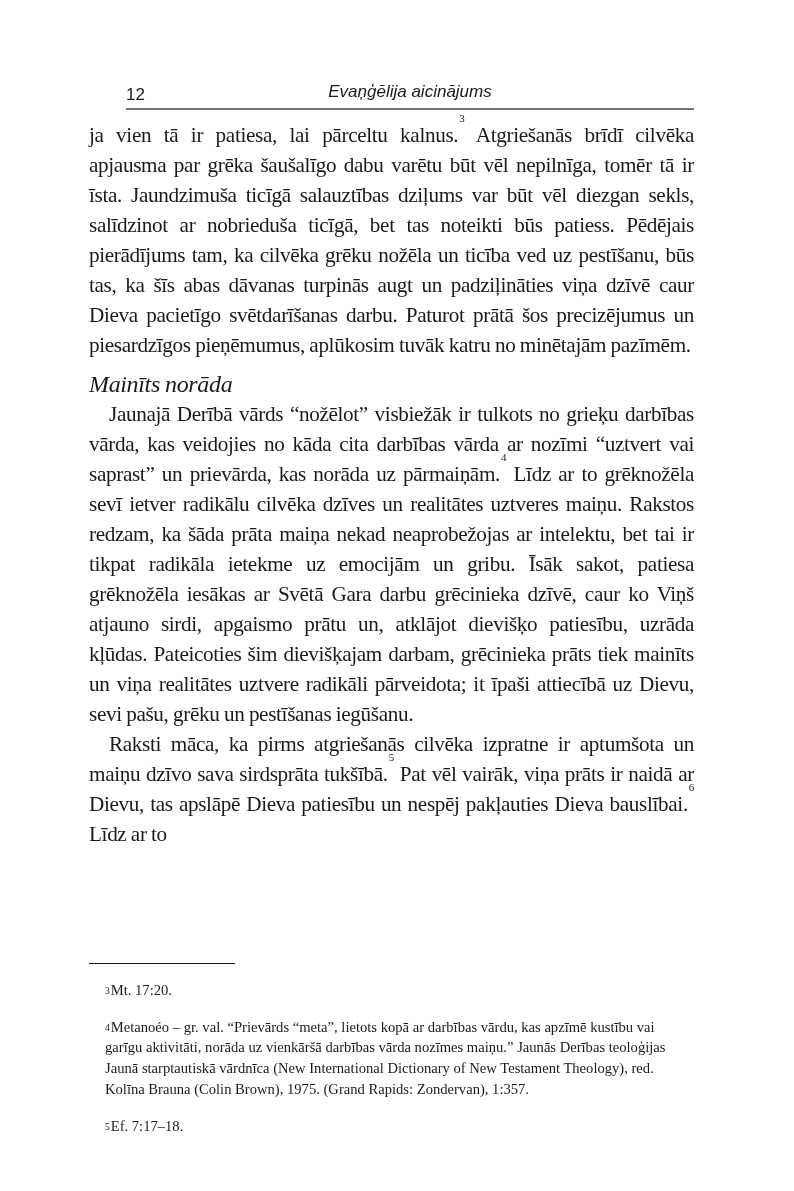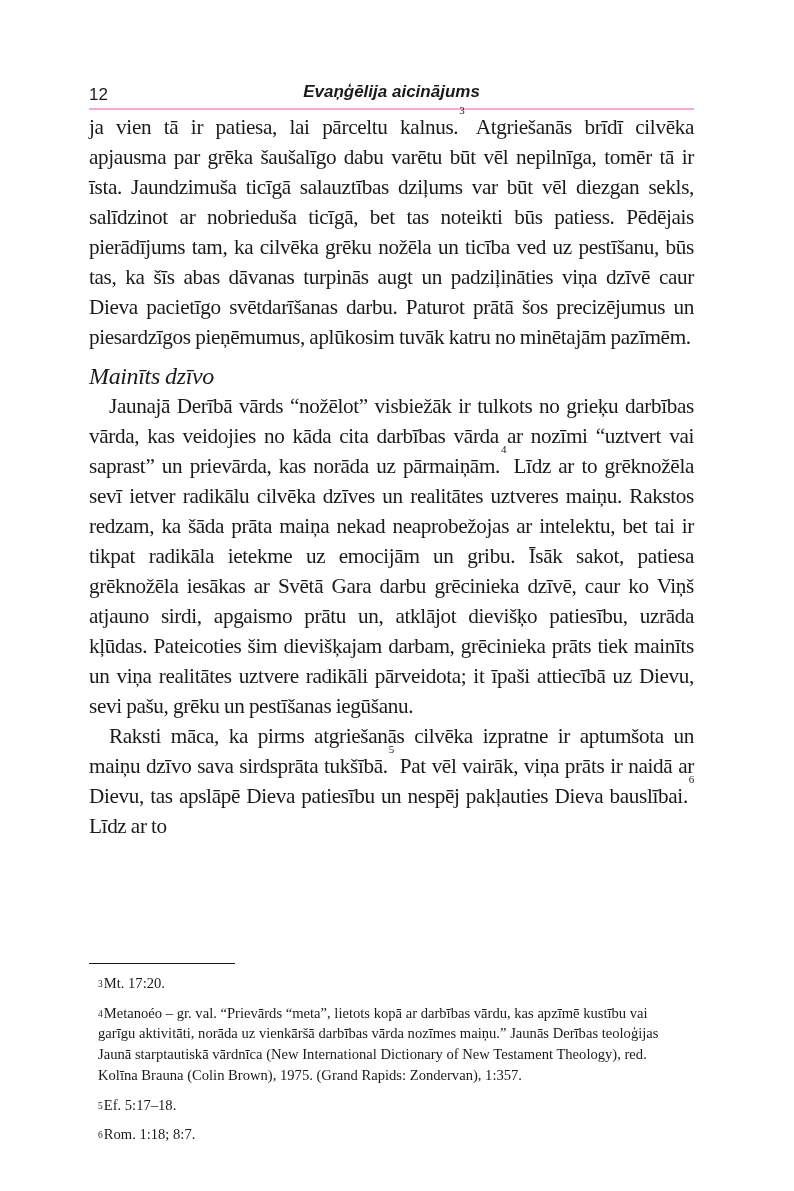--- a/index.html
+++ b/index.html
@@ -16,45 +16,45 @@
   }
   .page {
     position: absolute;
     left: 89px;
     top: 80px;
     width: 605px;
   }
   .running-head {
     position: relative;
     height: 28px;
-    border-bottom: 2px solid #f9a8d4;
+    border-bottom: 2px solid #737373;
     font-family: "Liberation Sans", "DejaVu Sans", sans-serif;
     font-size: 17px;
     color: #1a1a1a;
+    margin-left: 37px;
   }
   .page-number {
     position: absolute;
     left: 0;
     top: 5px;
   }
   .book-title {
     position: absolute;
     left: 0;
     right: 0;
     top: 2px;
     text-align: center;
     font-style: italic;
-    font-weight: bold;
   }
   .body-text {
     font-family: "DejaVu Serif", "Liberation Serif", serif;
     font-size: 19.3px;
     line-height: 30px;
     text-align: justify;
-    margin-top: 2px;
+    margin-top: 10px;
     letter-spacing: -0.35px;
     word-spacing: -0.5px;
     font-family: "Liberation Serif", "DejaVu Serif", serif;
     font-size: 21.2px;
   }
   .para {
     margin: 0;
   }
   .para.indent {
     text-indent: 20px;
@@ -85,21 +85,21 @@
     line-height: 20.7px;
     color: #1a1a1a;
   }
   .footnote-rule {
     width: 146px;
     height: 0;
     border-top: 1.3px solid #1a1a1a;
     margin-bottom: 1px;
   }
   .footnote {
-    margin: 9px;
+    margin: 16px;
   }
   .fn-mark {
     font-size: 9.5px;
     vertical-align: top;
     position: relative;
     top: 1px;
     margin-right: 1px;
   }
   .it { }
 </style>
@@ -108,31 +108,30 @@
 
 <div class="page">
   <div class="running-head">
     <span class="page-number">12</span>
     <span class="book-title">Evaņģēlija aicinājums</span>
   </div>
 
   <div class="body-text">
     <p class="para"><span>ja vien tā ir patiesa, lai pārceltu kalnus.</span><sup>3</sup><span> Atgriešanās brīdī cilvēka apjausma par grēka šaušalīgo dabu varētu būt vēl nepilnīga, tomēr tā ir īsta. Jaundzimuša ticīgā salauztības dziļums var būt vēl diezgan sekls, salīdzinot ar nobrieduša ticīgā, bet tas noteikti būs patiess. Pēdējais pierādījums tam, ka cilvēka grēku nožēla un ticība ved uz pestīšanu, būs tas, ka šīs abas dāvanas turpinās augt un padziļināties viņa dzīvē caur Dieva pacietīgo svētdarīšanas darbu. Paturot prātā šos precizējumus un piesardzīgos pieņēmumus, aplūkosim tuvāk katru no minētajām pazīmēm.</span></p>
 
-    <h2 class="section-heading">Mainīts dzīvo</h2>
+    <h2 class="section-heading">Mainīts norāda</h2>
 
     <p class="para indent"><span>Jaunajā Derībā vārds “nožēlot” visbiežāk ir tulkots no grieķu darbības vārda, kas veidojies no kāda cita darbības vārda ar nozīmi “uztvert vai saprast” un prievārda, kas norāda uz pārmaiņām.</span><sup>4</sup><span> Līdz ar to grēknožēla sevī ietver radikālu cilvēka dzīves un realitātes uztveres maiņu. Rakstos redzam, ka šāda prāta maiņa nekad neaprobežojas ar intelektu, bet tai ir tikpat radikāla ietekme uz emocijām un gribu. Īsāk sakot, patiesa grēknožēla iesākas ar Svētā Gara darbu grēcinieka dzīvē, caur ko Viņš atjauno sirdi, apgaismo prātu un, atklājot dievišķo patiesību, uzrāda kļūdas. Pateicoties šim dievišķajam darbam, grēcinieka prāts tiek mainīts un viņa realitātes uztvere radikāli pārveidota; it īpaši attiecībā uz Dievu, sevi pašu, grēku un pestīšanas iegūšanu.</span></p>
 
     <p class="para indent"><span>Raksti māca, ka pirms atgriešanās cilvēka izpratne ir aptumšota un maiņu dzīvo sava sirdsprāta tukšībā.</span><sup>5</sup><span> Pat vēl vairāk, viņa prāts ir naidā ar Dievu, tas apslāpē Dieva patiesību un nespēj pakļauties Dieva bauslībai.</span><sup>6</sup><span> Līdz ar to</span></p>
   </div>
 </div>
 
 <div class="footnotes">
   <div class="footnote-rule"></div>
 
   <p class="footnote"><span class="fn-mark">3</span><span>Mt. 17:20.</span></p>
 
   <p class="footnote"><span class="fn-mark">4</span><span class="it">Metanoéo</span><span> – gr. val. “Prievārds “</span><span class="it">meta</span><span>”, lietots kopā ar darbības vārdu, kas apzīmē kustību vai garīgu aktivitāti, norāda uz vienkāršā darbības vārda nozīmes maiņu.” </span><span class="it">Jaunās Derības teoloģijas Jaunā starptautiskā vārdnīca</span><span> (</span><span class="it">New International Dictionary of New Testament Theology</span><span>), red. Kolīna Brauna (</span><span class="it">Colin Brown</span><span>), 1975. (</span><span class="it">Grand Rapids: Zondervan</span><span>), 1:357.</span></p>
 
-  <p class="footnote"><span class="fn-mark">5</span><span>Ef. 5:17–18.</span></p>
+  <p class="footnote"><span class="fn-mark">5</span><span>Ef. 7:17–18.</span></p>
 
-  <p class="footnote"><span class="fn-mark">6</span><span>Rom. 1:18; 8:7.</span></p>
 </div>
 
 </body></html>

